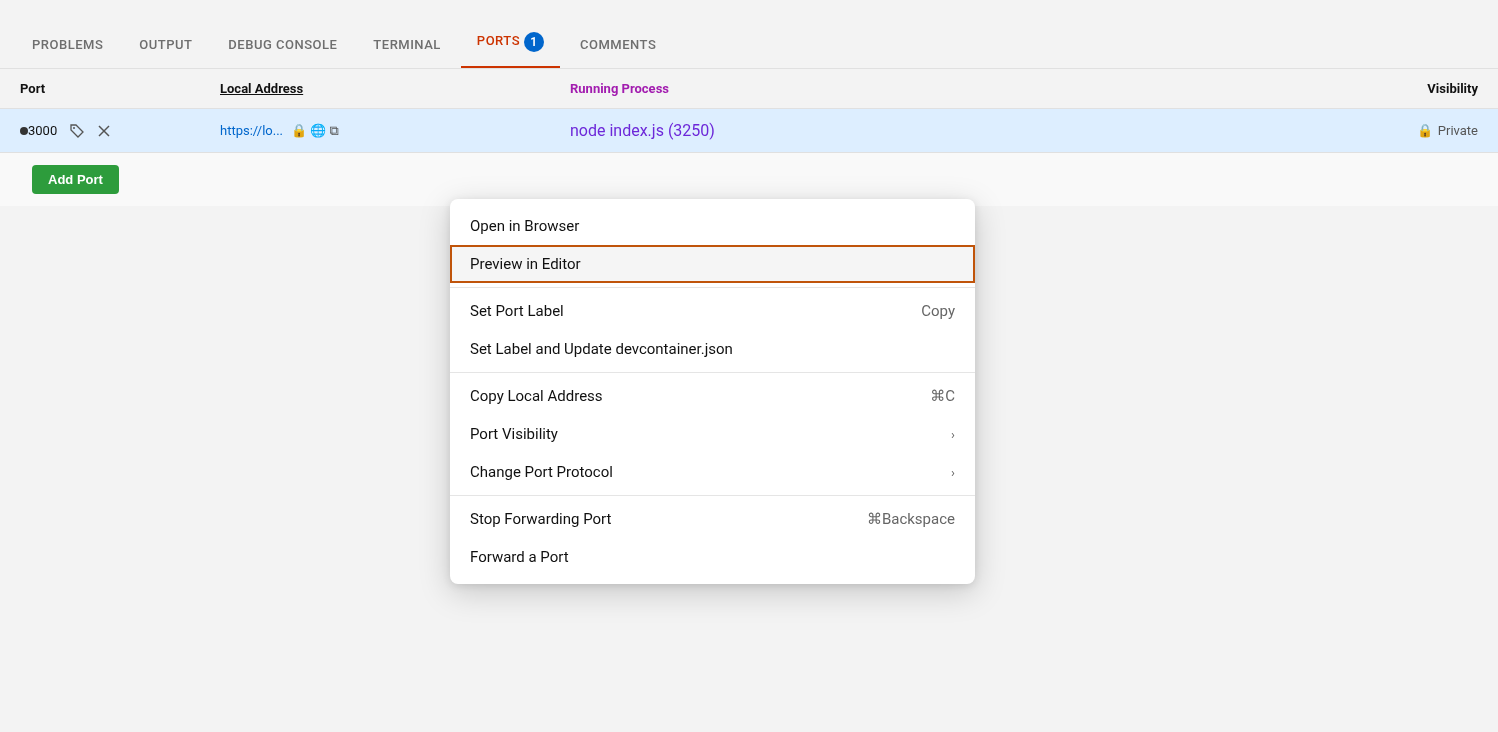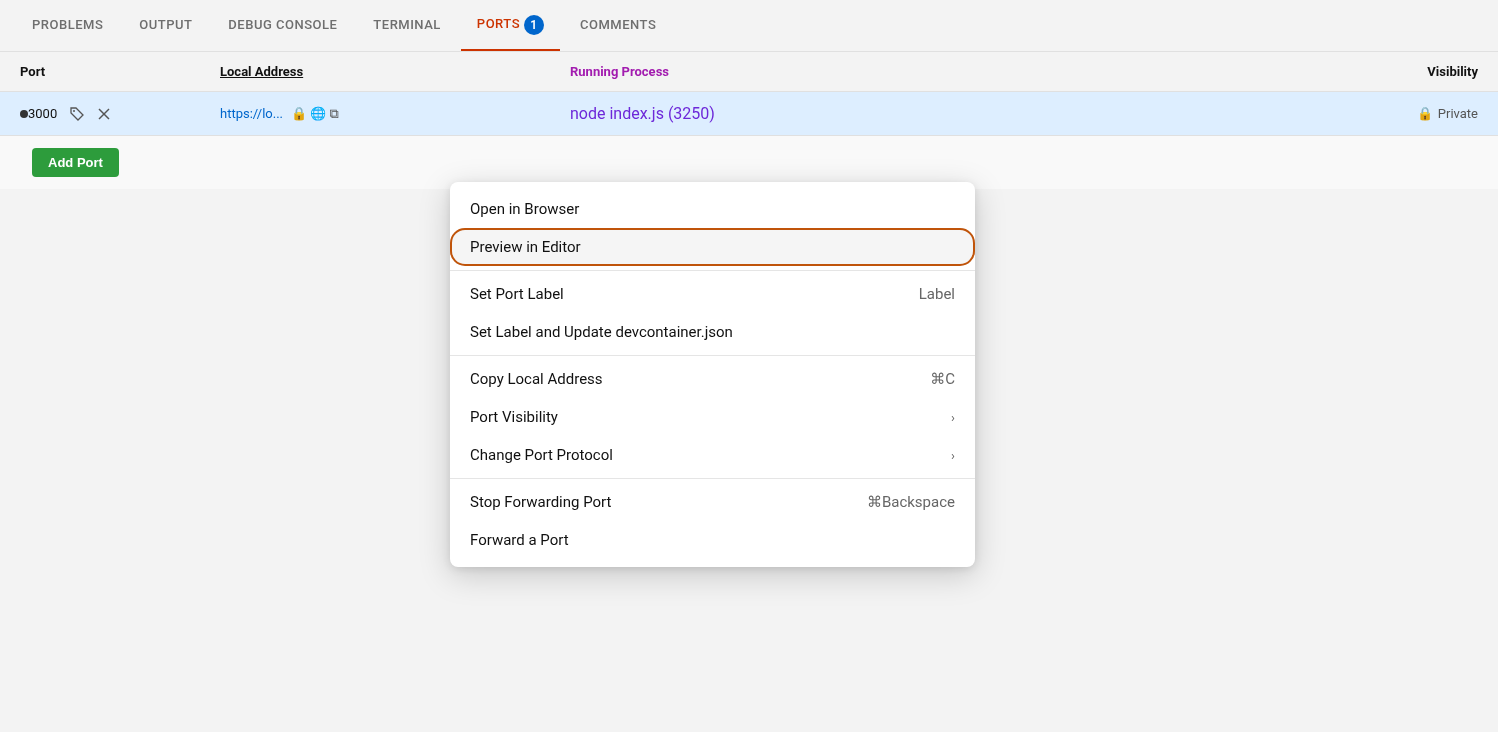--- a/index.html
+++ b/index.html
@@ -8,25 +8,25 @@
       background: #f3f3f3;
       width: 1498px;
       height: 732px;
       overflow: hidden;
       position: relative;
     }
 
     
     .tab-bar {
       display: flex;
-      align-items: center;
+      align-items: flex-end;
       background: #f3f3f3;
       border-bottom: 1px solid #e0e0e0;
       padding: 0 16px;
-      height: 52px;
+      height: 69px;
       gap: 4px;
     }
     .tab-item {
       padding: 14px 16px;
       font-size: 13px;
       font-weight: 500;
       color: #6e6e6e;
       letter-spacing: 0.5px;
       cursor: pointer;
       border-bottom: 2px solid transparent;
@@ -176,21 +176,21 @@
       font-size: 15px;
       color: #111;
       cursor: pointer;
       border-radius: 0;
       position: relative;
     }
     .menu-item.highlighted {
       background: #f5f5f5;
       outline: 2px solid #c0540a;
       outline-offset: -2px;
-      border-radius: 15px;
+      border-radius: 0;
     }
     .menu-item-label {
       font-size: 15px;
       color: #111;
     }
     .menu-item-shortcut {
       font-size: 15px;
       color: #666;
     }
     .menu-item-chevron {
@@ -276,21 +276,21 @@
         <div class="menu-item">
           <span class="menu-item-label">Open in Browser</span>
         </div>
         <div class="menu-item highlighted">
           <span class="menu-item-label">Preview in Editor</span>
         </div>
       </div>
       <div class="menu-section">
         <div class="menu-item">
           <span class="menu-item-label">Set Port Label</span>
-          <span class="menu-item-shortcut">Label</span>
+          <span class="menu-item-shortcut">Copy</span>
         </div>
         <div class="menu-item">
           <span class="menu-item-label">Set Label and Update devcontainer.json</span>
         </div>
       </div>
       <div class="menu-section">
         <div class="menu-item">
           <span class="menu-item-label">Copy Local Address</span>
           <span class="menu-item-shortcut">⌘C</span>
         </div>

